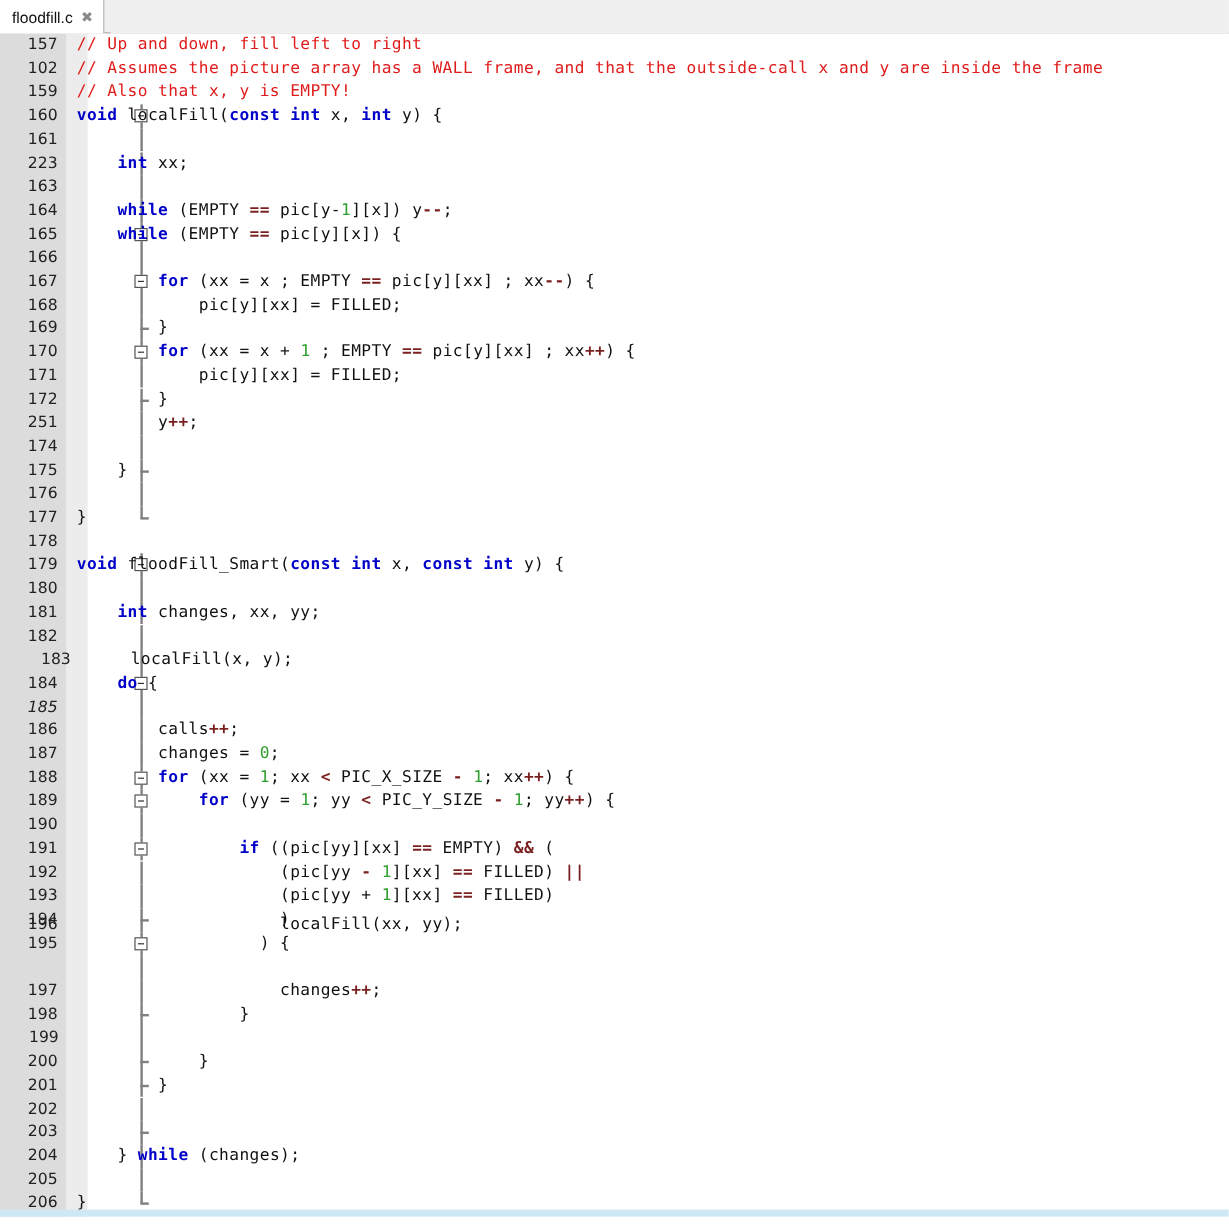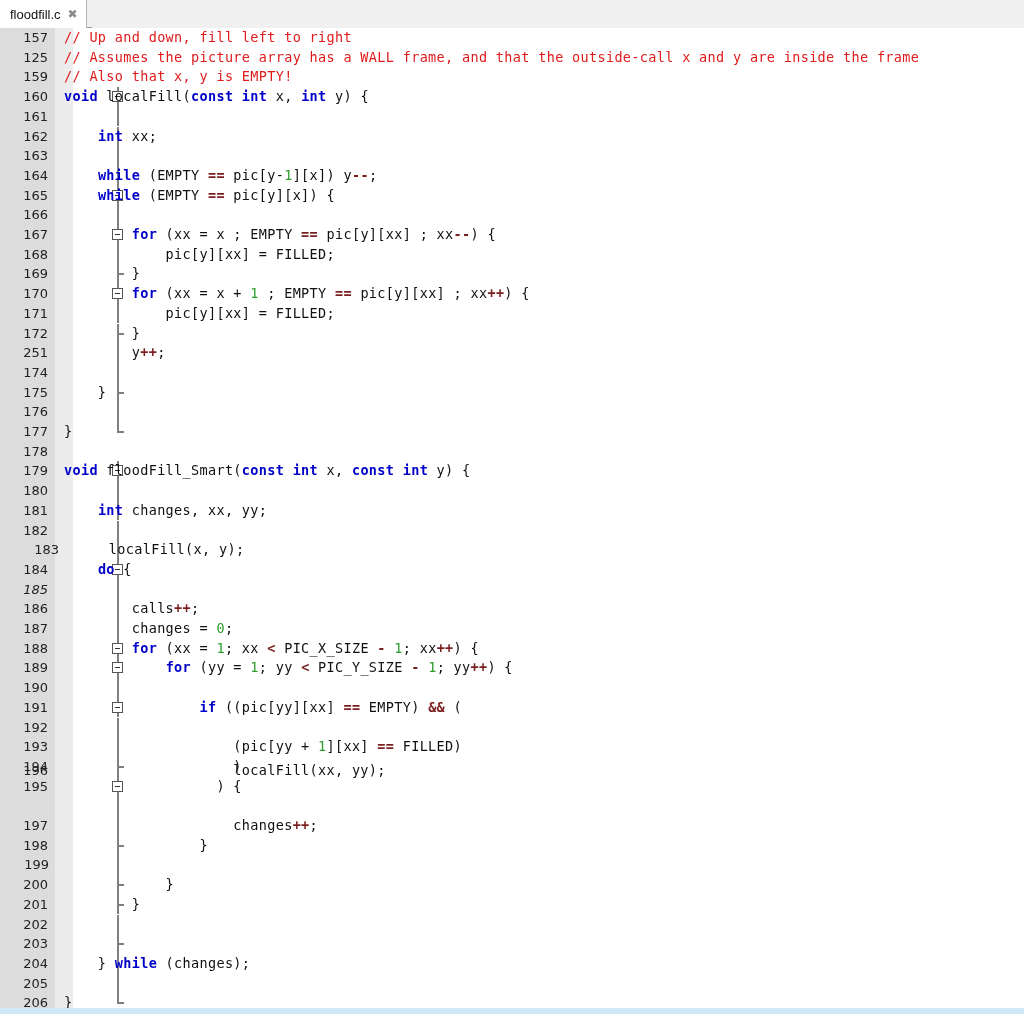--- a/index.html
+++ b/index.html
@@ -233,25 +233,25 @@
       <div class="fold-line" style="top: 886.5px; height: 19.7px;"></div>
       <div class="fold-line" style="top: 906.2px; height: 19.7px;"></div>
       <div class="fold-tick" style="top: 915.2px;"></div>
       <div class="fold-line" style="top: 925.9px; height: 19.7px;"></div>
       <div class="fold-line" style="top: 945.6px; height: 19.7px;"></div>
       <div class="fold-line" style="top: 965.3px; height: 9.85px;"></div>
       <div class="fold-end" style="top: 974.3px;"></div>
     </div>
   <div id="code-area">
       <div class="row" style="top: 0px; position: absolute; left: 0px; width: 1024px;"><span class="lineno">157</span><span class="code"><span class="cm">// Up and down, fill left to right</span></span></div>
-      <div class="row" style="top: 19.7px; position: absolute; left: 0px; width: 1024px;"><span class="lineno">125</span><span class="code"><span class="cm">// Assumes the picture array has a WALL frame, and that the outside-call x and y are inside the frame</span></span></div>
+      <div class="row" style="top: 19.7px; position: absolute; left: 0px; width: 1024px;"><span class="lineno">102</span><span class="code"><span class="cm">// Assumes the picture array has a WALL frame, and that the outside-call x and y are inside the frame</span></span></div>
       <div class="row" style="top: 39.4px; position: absolute; left: 0px; width: 1024px;"><span class="lineno">159</span><span class="code"><span class="cm">// Also that x, y is EMPTY!</span></span></div>
       <div class="row" style="top: 59.1px; position: absolute; left: 0px; width: 1024px;"><span class="lineno">160</span><span class="code"><span class="kw">void</span><span class="pl"> localFill(</span><span class="kw">const int</span><span class="pl"> x, </span><span class="kw">int</span><span class="pl"> y) {</span></span></div>
       <div class="row" style="top: 78.8px; position: absolute; left: 0px; width: 1024px;"><span class="lineno">161</span><span class="code"><span class="pl"></span></span></div>
-      <div class="row" style="top: 98.5px; position: absolute; left: 0px; width: 1024px;"><span class="lineno">162</span><span class="code"><span class="pl">    </span><span class="kw">int</span><span class="pl"> xx;</span></span></div>
+      <div class="row" style="top: 98.5px; position: absolute; left: 0px; width: 1024px;"><span class="lineno">223</span><span class="code"><span class="pl">    </span><span class="kw">int</span><span class="pl"> xx;</span></span></div>
       <div class="row" style="top: 118.2px; position: absolute; left: 0px; width: 1024px;"><span class="lineno">163</span><span class="code"><span class="pl"></span></span></div>
       <div class="row" style="top: 137.9px; position: absolute; left: 0px; width: 1024px;"><span class="lineno">164</span><span class="code"><span class="pl">    </span><span class="kw">while</span><span class="pl"> (EMPTY </span><span class="op">==</span><span class="pl"> pic[y-</span><span class="num">1</span><span class="pl">][x]) y</span><span class="op">--</span><span class="pl">;</span></span></div>
       <div class="row" style="top: 157.6px; position: absolute; left: 0px; width: 1024px;"><span class="lineno">165</span><span class="code"><span class="pl">    </span><span class="kw">while</span><span class="pl"> (EMPTY </span><span class="op">==</span><span class="pl"> pic[y][x]) {</span></span></div>
       <div class="row" style="top: 177.3px; position: absolute; left: 0px; width: 1024px;"><span class="lineno">166</span><span class="code"><span class="pl"></span></span></div>
       <div class="row" style="top: 197px; position: absolute; left: 0px; width: 1024px;"><span class="lineno">167</span><span class="code"><span class="pl">        </span><span class="kw">for</span><span class="pl"> (xx = x ; EMPTY </span><span class="op">==</span><span class="pl"> pic[y][xx] ; xx</span><span class="op">--</span><span class="pl">) {</span></span></div>
       <div class="row" style="top: 216.7px; position: absolute; left: 0px; width: 1024px;"><span class="lineno">168</span><span class="code"><span class="pl">            pic[y][xx] = FILLED;</span></span></div>
       <div class="row" style="top: 236.4px; position: absolute; left: 0px; width: 1024px;"><span class="lineno">169</span><span class="code"><span class="pl">        }</span></span></div>
       <div class="row" style="top: 256.1px; position: absolute; left: 0px; width: 1024px;"><span class="lineno">170</span><span class="code"><span class="pl">        </span><span class="kw">for</span><span class="pl"> (xx = x + </span><span class="num">1</span><span class="pl"> ; EMPTY </span><span class="op">==</span><span class="pl"> pic[y][xx] ; xx</span><span class="op">++</span><span class="pl">) {</span></span></div>
       <div class="row" style="top: 275.8px; position: absolute; left: 0px; width: 1024px;"><span class="lineno">171</span><span class="code"><span class="pl">            pic[y][xx] = FILLED;</span></span></div>
       <div class="row" style="top: 295.5px; position: absolute; left: 0px; width: 1024px;"><span class="lineno">172</span><span class="code"><span class="pl">        }</span></span></div>
@@ -267,21 +267,21 @@
       <div class="row" style="top: 492.5px; position: absolute; left: 0px; width: 1024px;"><span class="lineno">182</span><span class="code"><span class="pl"></span></span></div>
       <div class="row" style="top: 512.2px; position: absolute; left: 11px; width: 848px;"><span class="lineno">183</span><span class="code"><span class="pl">    localFill(x, y);</span></span></div>
       <div class="row" style="top: 531.9px; position: absolute; left: 0px; width: 1024px;"><span class="lineno">184</span><span class="code"><span class="pl">    </span><span class="kw">do</span><span class="pl"> {</span></span></div>
       <div class="row" style="top: 551.6px; position: absolute; left: 0px; width: 1024px; font-style: italic;"><span class="lineno">185</span><span class="code"><span class="pl"></span></span></div>
       <div class="row" style="top: 571.3px; position: absolute; left: 0px; width: 1024px;"><span class="lineno">186</span><span class="code"><span class="pl">        calls</span><span class="op">++</span><span class="pl">;</span></span></div>
       <div class="row" style="top: 591px; position: absolute; left: 0px; width: 1024px;"><span class="lineno">187</span><span class="code"><span class="pl">        changes = </span><span class="num">0</span><span class="pl">;</span></span></div>
       <div class="row" style="top: 610.7px; position: absolute; left: 0px; width: 1024px;"><span class="lineno">188</span><span class="code"><span class="pl">        </span><span class="kw">for</span><span class="pl"> (xx = </span><span class="num">1</span><span class="pl">; xx </span><span class="op">&lt;</span><span class="pl"> PIC_X_SIZE </span><span class="op">-</span><span class="pl"> </span><span class="num">1</span><span class="pl">; xx</span><span class="op">++</span><span class="pl">) {</span></span></div>
       <div class="row" style="top: 630.4px; position: absolute; left: 0px; width: 1024px;"><span class="lineno">189</span><span class="code"><span class="pl">            </span><span class="kw">for</span><span class="pl"> (yy = </span><span class="num">1</span><span class="pl">; yy </span><span class="op">&lt;</span><span class="pl"> PIC_Y_SIZE </span><span class="op">-</span><span class="pl"> </span><span class="num">1</span><span class="pl">; yy</span><span class="op">++</span><span class="pl">) {</span></span></div>
       <div class="row" style="top: 650.1px; position: absolute; left: 0px; width: 1024px;"><span class="lineno">190</span><span class="code"><span class="pl"></span></span></div>
       <div class="row" style="top: 669.8px; position: absolute; left: 0px; width: 1024px;"><span class="lineno">191</span><span class="code"><span class="pl">                </span><span class="kw">if</span><span class="pl"> ((pic[yy][xx] </span><span class="op">==</span><span class="pl"> EMPTY) </span><span class="op">&amp;&amp;</span><span class="pl"> (</span></span></div>
-      <div class="row" style="top: 689.5px; position: absolute; left: 0px; width: 1024px;"><span class="lineno">192</span></div>
+      <div class="row" style="top: 689.5px; position: absolute; left: 0px; width: 1024px;"><span class="lineno">192</span><span class="code"><span class="pl">                    (pic[yy </span><span class="op">-</span><span class="pl"> </span><span class="num">1</span><span class="pl">][xx] </span><span class="op">==</span><span class="pl"> FILLED) </span><span class="op">||</span></span></div>
       <div class="row" style="top: 709.2px; position: absolute; left: 0px; width: 1024px;"><span class="lineno">193</span><span class="code"><span class="pl">                    (pic[yy + </span><span class="num">1</span><span class="pl">][xx] </span><span class="op">==</span><span class="pl"> FILLED)</span></span></div>
       <div class="row" style="top: 728.9px; position: absolute; left: 0px; width: 1024px;"><span class="lineno">194</span><span class="code"><span class="pl">                    )</span></span></div>
       <div class="row" style="top: 748.6px; position: absolute; left: 0px; width: 1024px;"><span class="lineno">195</span><span class="code"><span class="pl">                  ) {</span></span></div>
       <div class="row" style="top: 733px; position: absolute; left: 0px; width: 1024px;"><span class="lineno">196</span><span class="code"><span class="pl">                    localFill(xx, yy);</span></span></div>
       <div class="row" style="top: 788px; position: absolute; left: 0px; width: 1024px;"><span class="lineno">197</span><span class="code"><span class="pl">                    changes</span><span class="op">++</span><span class="pl">;</span></span></div>
       <div class="row" style="top: 807.7px; position: absolute; left: 0px; width: 1024px;"><span class="lineno">198</span><span class="code"><span class="pl">                }</span></span></div>
       <div class="row" style="top: 827.4px; position: absolute; left: 1px; width: 828px;"><span class="lineno">199</span><span class="code"><span class="pl"></span></span></div>
       <div class="row" style="top: 847.1px; position: absolute; left: 0px; width: 1024px;"><span class="lineno">200</span><span class="code"><span class="pl">            }</span></span></div>
       <div class="row" style="top: 866.8px; position: absolute; left: 0px; width: 1024px;"><span class="lineno">201</span><span class="code"><span class="pl">        }</span></span></div>
       <div class="row" style="top: 886.5px; position: absolute; left: 0px; width: 1024px;"><span class="lineno">202</span><span class="code"><span class="pl"></span></span></div>

